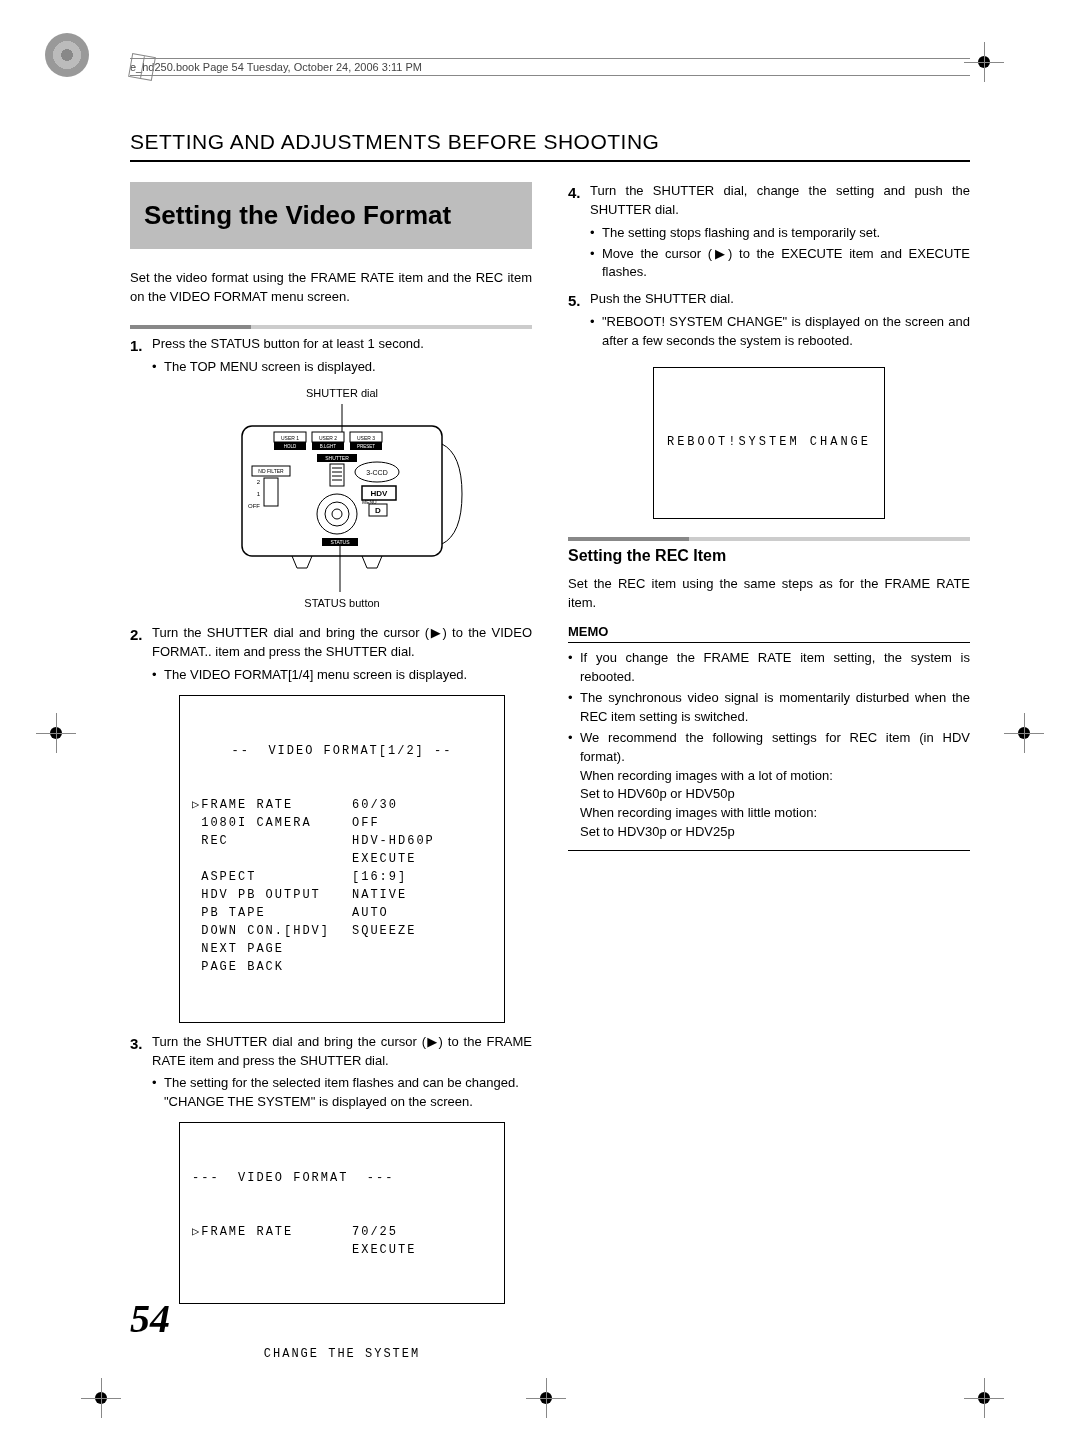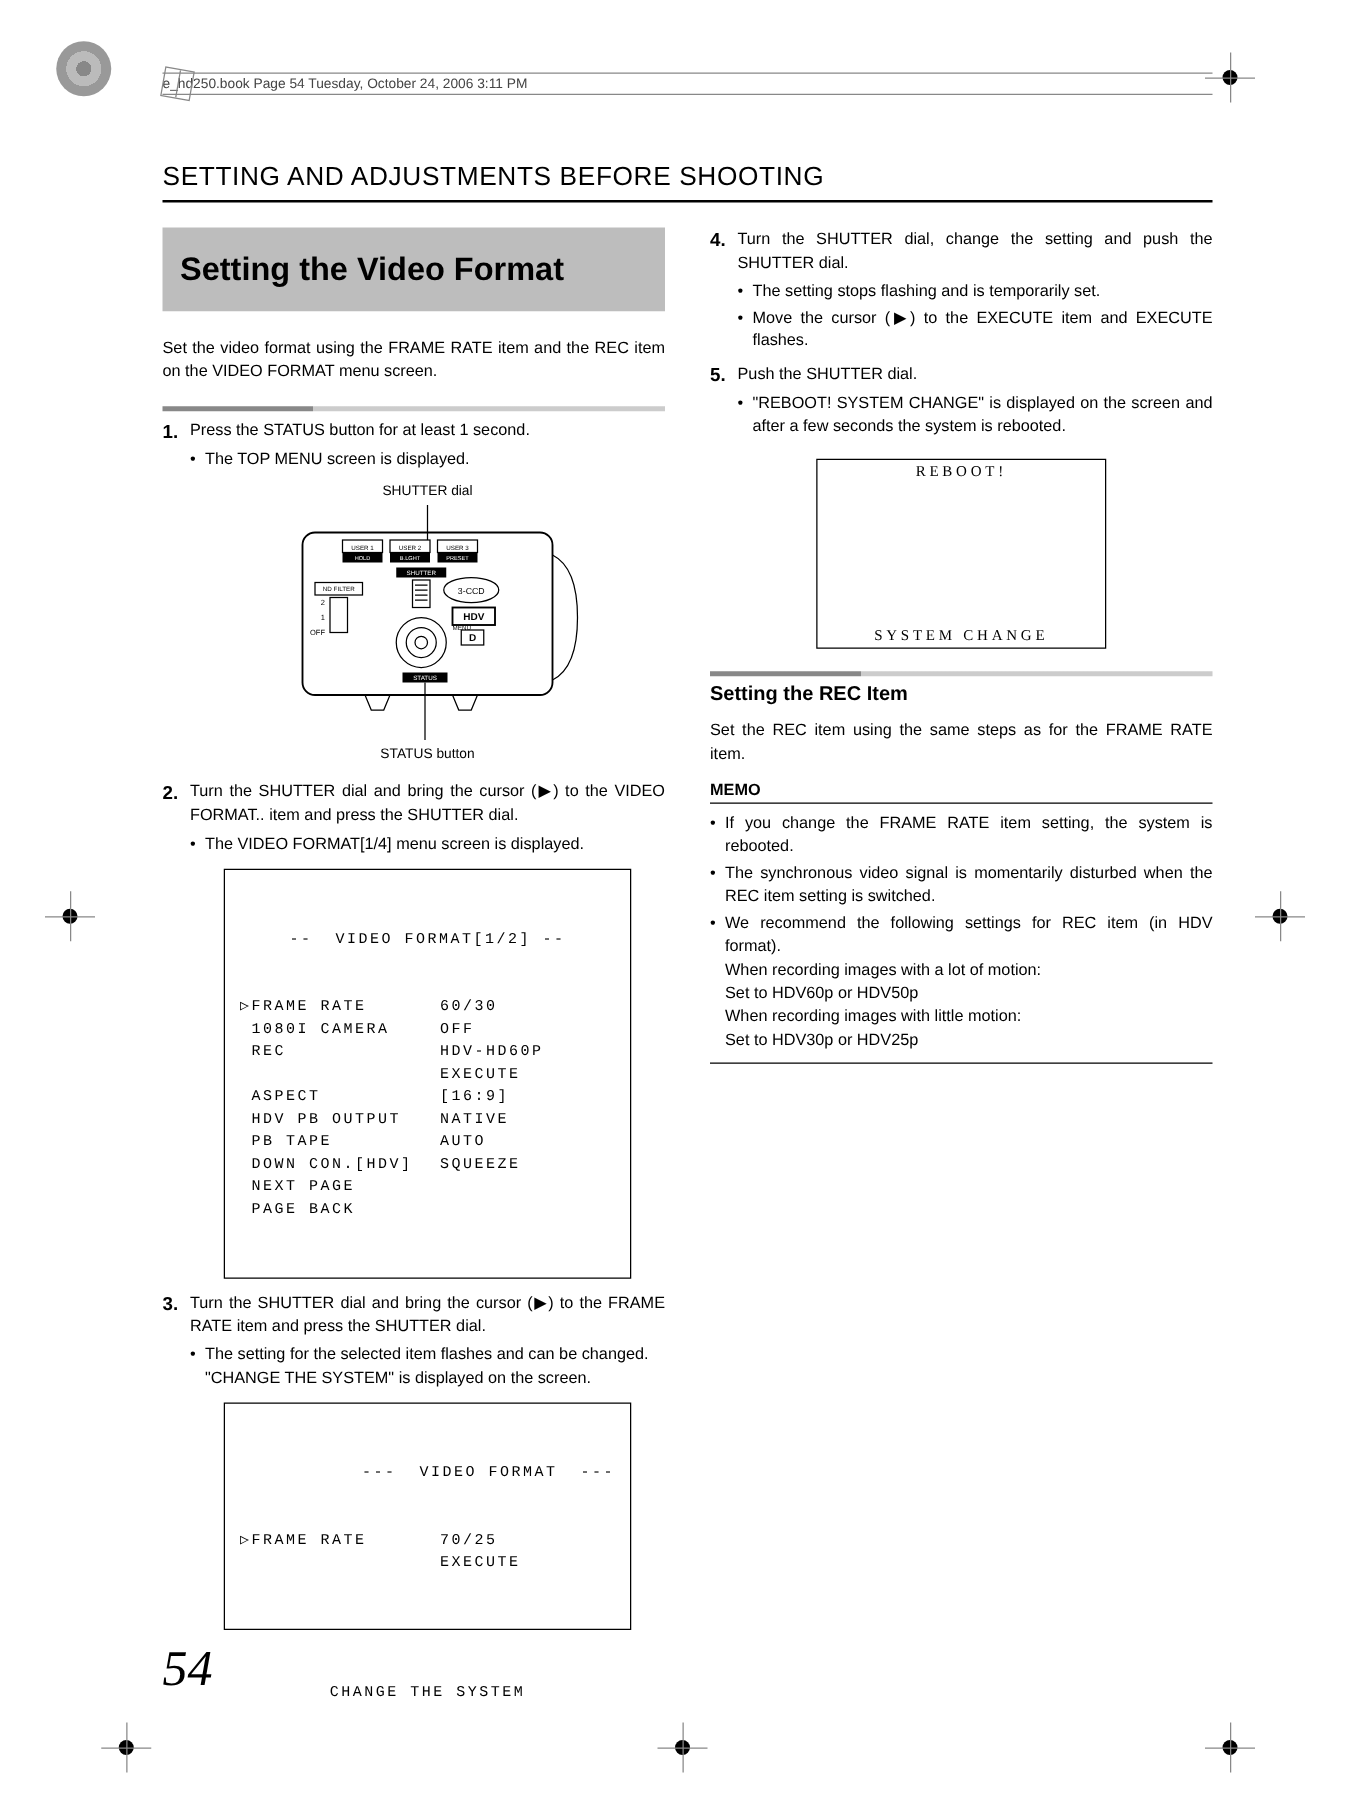--- a/index.html
+++ b/index.html
@@ -156,43 +156,44 @@
   .menu-row { display:flex; }
   .menu-row .k { flex: 0 0 160px; }
   .menu-row .v { flex: 1; }
   .cursor::before { content:"▷"; letter-spacing:0; margin-right:2px; }
   .screen-box {
     border: 1.5px solid #000;
     width: 230px;
     height: 150px;
     margin: 16px auto 10px;
     display: flex;
-    flex-direction: column;
-    justify-content: space-between;
+    flex-direction: row;
+    justify-content: center;
     align-items: center;
-    font-family: Liberation Serif, serif;
+    font-family: Liberation Mono, monospace;
     font-size: 12px;
     letter-spacing: 3px;
     line-height: 1.6;
   }
   .memo-head {
     font-size: 13px;
     font-weight: bold;
     border-bottom: 1.5px solid #000;
     padding-bottom: 3px;
     margin: 12px 0 6px;
   }
   .memo-bottom-line { border-top:1.5px solid #000; margin-top:8px; }
   .page-num {
     position: absolute;
     left: 130px;
-    bottom: 96px;
+    bottom: 112px;
     font-size: 40px;
     font-style: italic;
     font-family: Georgia, serif;
+    font-weight: bold;
   }
 </style>
 </head>
 <body>
 
 <div class="page">
 
   <div class="reg-corner" style="top:33px; left:45px;"></div>
   <div class="reg-dot" style="top:56px; right:90px;"></div>
   <div class="reg-dot" style="top:50%; left:50px;"></div>
@@ -300,21 +301,21 @@
         <li>
           <span>Turn the SHUTTER dial and bring the cursor (▶) to the FRAME RATE item and press the SHUTTER dial.</span>
           <ul class="bullets">
             <li>
               <span>The setting for the selected item flashes and can be changed.</span><br>
               <span>"CHANGE THE SYSTEM" is displayed on the screen.</span>
             </li>
           </ul>
 
           <div class="menu-box" style="height:160px">
-            <div style="text-align:right">---  VIDEO FORMAT  ---</div>
+            <div style="text-align:left">---  VIDEO FORMAT  ---</div>
             <div id="menu2-rows"><div class="menu-row"><span class="k cursor">FRAME RATE</span><span class="v">70/25</span></div><div class="menu-row"><span class="k"></span><span class="v">EXECUTE</span></div></div>
             <div style="height:14px"></div>
             <div style="text-align:center">CHANGE THE SYSTEM</div>
           </div>
         </li>
       </ol>
     </div>
 
     <div class="col">
 

